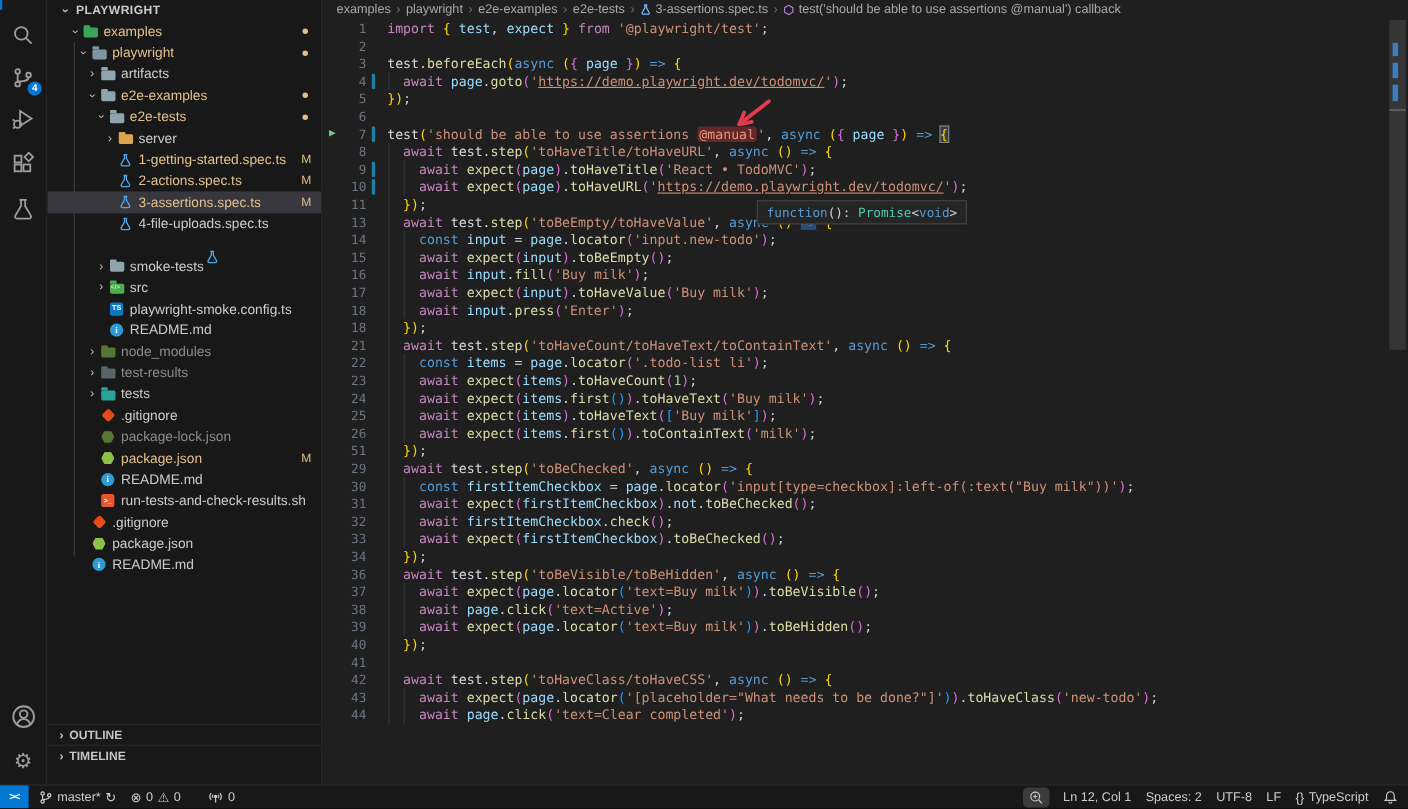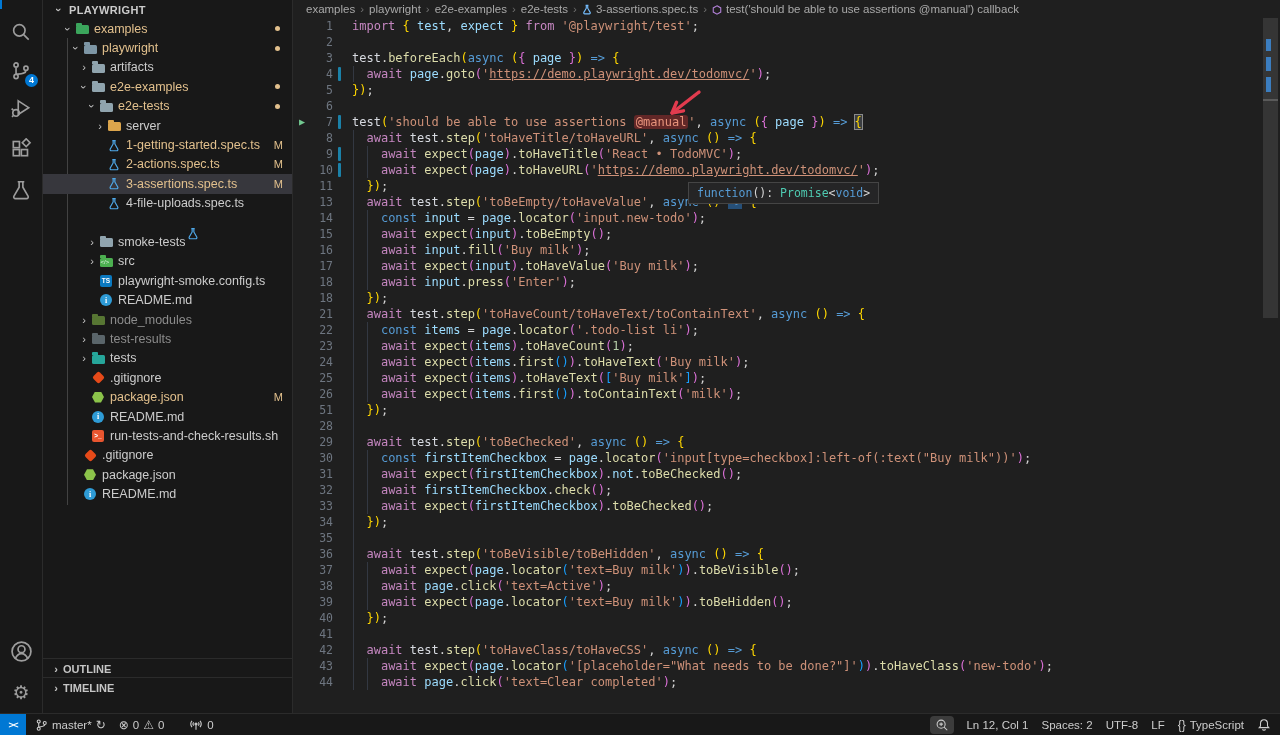--- a/index.html
+++ b/index.html
@@ -298,20 +298,27 @@
           </span>
           <span class="lbl">tests</span>
         </div>
         <div class="trow" style="padding-left: 34px;">
           <span class="chev none">›</span>
           <span class="ticon">
             <div class="gitic" style="background: rgb(230, 74, 25);"></div>
           </span>
           <span class="lbl">.gitignore</span>
         </div>
+        <div class="trow dim" style="padding-left: 34px;">
+          <span class="chev none">›</span>
+          <span class="ticon">
+            <div class="hex" style="background: rgb(139, 195, 74);"></div>
+          </span>
+          <span class="lbl">package-lock.json</span>
+        </div>
         <div class="trow mod" style="padding-left: 34px;">
           <span class="chev none">›</span>
           <span class="ticon">
             <div class="hex" style="background: rgb(139, 195, 74);"></div>
           </span>
           <span class="lbl">package.json</span>
           <span class="badge-m">M</span>
         </div>
         <div class="trow" style="padding-left: 34px;">
           <span class="chev none">›</span>
@@ -396,28 +403,26 @@
         <div class="code-line"><span class="guide" style="left: 59.5px;"></span><span class="guide" style="left: 74px;"></span><span class="ln">17</span><span class="tk-p">    </span><span class="tk-k">await </span><span class="tk-f">expect</span><span class="tk-B">(</span><span class="tk-v">input</span><span class="tk-B">)</span><span class="tk-p">.</span><span class="tk-f">toHaveValue</span><span class="tk-B">(</span><span class="tk-s">'Buy milk'</span><span class="tk-B">)</span><span class="tk-p">;</span></div>
         <div class="code-line"><span class="guide" style="left: 59.5px;"></span><span class="guide" style="left: 74px;"></span><span class="ln">18</span><span class="tk-p">    </span><span class="tk-k">await </span><span class="tk-v">input</span><span class="tk-p">.</span><span class="tk-f">press</span><span class="tk-B">(</span><span class="tk-s">'Enter'</span><span class="tk-B">)</span><span class="tk-p">;</span></div>
         <div class="code-line"><span class="guide" style="left: 59.5px;"></span><span class="ln">18</span><span class="tk-p">  </span><span class="tk-A">}</span><span class="tk-A">)</span><span class="tk-p">;</span></div>
         <div class="code-line"><span class="guide" style="left: 59.5px;"></span><span class="ln">21</span><span class="tk-p">  </span><span class="tk-k">await </span><span class="tk-w">test</span><span class="tk-p">.</span><span class="tk-f">step</span><span class="tk-A">(</span><span class="tk-s">'toHaveCount/toHaveText/toContainText'</span><span class="tk-p">, </span><span class="tk-d">async </span><span class="tk-A">()</span><span class="tk-p"> </span><span class="tk-d">=&gt;</span><span class="tk-p"> </span><span class="tk-A">{</span></div>
         <div class="code-line"><span class="guide" style="left: 59.5px;"></span><span class="guide" style="left: 74px;"></span><span class="ln">22</span><span class="tk-p">    </span><span class="tk-d">const </span><span class="tk-v">items</span><span class="tk-p"> = </span><span class="tk-v">page</span><span class="tk-p">.</span><span class="tk-f">locator</span><span class="tk-B">(</span><span class="tk-s">'.todo-list li'</span><span class="tk-B">)</span><span class="tk-p">;</span></div>
         <div class="code-line"><span class="guide" style="left: 59.5px;"></span><span class="guide" style="left: 74px;"></span><span class="ln">23</span><span class="tk-p">    </span><span class="tk-k">await </span><span class="tk-f">expect</span><span class="tk-B">(</span><span class="tk-v">items</span><span class="tk-B">)</span><span class="tk-p">.</span><span class="tk-f">toHaveCount</span><span class="tk-B">(</span><span class="tk-n">1</span><span class="tk-B">)</span><span class="tk-p">;</span></div>
         <div class="code-line"><span class="guide" style="left: 59.5px;"></span><span class="guide" style="left: 74px;"></span><span class="ln">24</span><span class="tk-p">    </span><span class="tk-k">await </span><span class="tk-f">expect</span><span class="tk-B">(</span><span class="tk-v">items</span><span class="tk-p">.</span><span class="tk-f">first</span><span class="tk-C">()</span><span class="tk-B">)</span><span class="tk-p">.</span><span class="tk-f">toHaveText</span><span class="tk-B">(</span><span class="tk-s">'Buy milk'</span><span class="tk-B">)</span><span class="tk-p">;</span></div>
         <div class="code-line"><span class="guide" style="left: 59.5px;"></span><span class="guide" style="left: 74px;"></span><span class="ln">25</span><span class="tk-p">    </span><span class="tk-k">await </span><span class="tk-f">expect</span><span class="tk-B">(</span><span class="tk-v">items</span><span class="tk-B">)</span><span class="tk-p">.</span><span class="tk-f">toHaveText</span><span class="tk-B">(</span><span class="tk-C">[</span><span class="tk-s">'Buy milk'</span><span class="tk-C">]</span><span class="tk-B">)</span><span class="tk-p">;</span></div>
         <div class="code-line"><span class="guide" style="left: 59.5px;"></span><span class="guide" style="left: 74px;"></span><span class="ln">26</span><span class="tk-p">    </span><span class="tk-k">await </span><span class="tk-f">expect</span><span class="tk-B">(</span><span class="tk-v">items</span><span class="tk-p">.</span><span class="tk-f">first</span><span class="tk-C">()</span><span class="tk-B">)</span><span class="tk-p">.</span><span class="tk-f">toContainText</span><span class="tk-B">(</span><span class="tk-s">'milk'</span><span class="tk-B">)</span><span class="tk-p">;</span></div>
         <div class="code-line"><span class="guide" style="left: 59.5px;"></span><span class="ln">51</span><span class="tk-p">  </span><span class="tk-A">}</span><span class="tk-A">)</span><span class="tk-p">;</span></div>
-        <div class="code-line"><span class="guide" style="left: 59.5px;"></span><span class="ln">28</span></div>
         <div class="code-line"><span class="guide" style="left: 59.5px;"></span><span class="ln">29</span><span class="tk-p">  </span><span class="tk-k">await </span><span class="tk-w">test</span><span class="tk-p">.</span><span class="tk-f">step</span><span class="tk-A">(</span><span class="tk-s">'toBeChecked'</span><span class="tk-p">, </span><span class="tk-d">async </span><span class="tk-A">()</span><span class="tk-p"> </span><span class="tk-d">=&gt;</span><span class="tk-p"> </span><span class="tk-A">{</span></div>
         <div class="code-line"><span class="guide" style="left: 59.5px;"></span><span class="guide" style="left: 74px;"></span><span class="ln">30</span><span class="tk-p">    </span><span class="tk-d">const </span><span class="tk-v">firstItemCheckbox</span><span class="tk-p"> = </span><span class="tk-v">page</span><span class="tk-p">.</span><span class="tk-f">locator</span><span class="tk-B">(</span><span class="tk-s">'input[type=checkbox]:left-of(:text("Buy milk"))'</span><span class="tk-B">)</span><span class="tk-p">;</span></div>
         <div class="code-line"><span class="guide" style="left: 59.5px;"></span><span class="guide" style="left: 74px;"></span><span class="ln">31</span><span class="tk-p">    </span><span class="tk-k">await </span><span class="tk-f">expect</span><span class="tk-B">(</span><span class="tk-v">firstItemCheckbox</span><span class="tk-B">)</span><span class="tk-p">.</span><span class="tk-v">not</span><span class="tk-p">.</span><span class="tk-f">toBeChecked</span><span class="tk-B">()</span><span class="tk-p">;</span></div>
         <div class="code-line"><span class="guide" style="left: 59.5px;"></span><span class="guide" style="left: 74px;"></span><span class="ln">32</span><span class="tk-p">    </span><span class="tk-k">await </span><span class="tk-v">firstItemCheckbox</span><span class="tk-p">.</span><span class="tk-f">check</span><span class="tk-B">()</span><span class="tk-p">;</span></div>
         <div class="code-line"><span class="guide" style="left: 59.5px;"></span><span class="guide" style="left: 74px;"></span><span class="ln">33</span><span class="tk-p">    </span><span class="tk-k">await </span><span class="tk-f">expect</span><span class="tk-B">(</span><span class="tk-v">firstItemCheckbox</span><span class="tk-B">)</span><span class="tk-p">.</span><span class="tk-f">toBeChecked</span><span class="tk-B">()</span><span class="tk-p">;</span></div>
         <div class="code-line"><span class="guide" style="left: 59.5px;"></span><span class="ln">34</span><span class="tk-p">  </span><span class="tk-A">}</span><span class="tk-A">)</span><span class="tk-p">;</span></div>
-        <div class="code-line"><span class="guide" style="left: 59.5px;"></span><span class="ln">35</span></div>
         <div class="code-line"><span class="guide" style="left: 59.5px;"></span><span class="ln">36</span><span class="tk-p">  </span><span class="tk-k">await </span><span class="tk-w">test</span><span class="tk-p">.</span><span class="tk-f">step</span><span class="tk-A">(</span><span class="tk-s">'toBeVisible/toBeHidden'</span><span class="tk-p">, </span><span class="tk-d">async </span><span class="tk-A">()</span><span class="tk-p"> </span><span class="tk-d">=&gt;</span><span class="tk-p"> </span><span class="tk-A">{</span></div>
         <div class="code-line"><span class="guide" style="left: 59.5px;"></span><span class="guide" style="left: 74px;"></span><span class="ln">37</span><span class="tk-p">    </span><span class="tk-k">await </span><span class="tk-f">expect</span><span class="tk-B">(</span><span class="tk-v">page</span><span class="tk-p">.</span><span class="tk-f">locator</span><span class="tk-C">(</span><span class="tk-s">'text=Buy milk'</span><span class="tk-C">)</span><span class="tk-B">)</span><span class="tk-p">.</span><span class="tk-f">toBeVisible</span><span class="tk-B">()</span><span class="tk-p">;</span></div>
         <div class="code-line"><span class="guide" style="left: 59.5px;"></span><span class="guide" style="left: 74px;"></span><span class="ln">38</span><span class="tk-p">    </span><span class="tk-k">await </span><span class="tk-v">page</span><span class="tk-p">.</span><span class="tk-f">click</span><span class="tk-B">(</span><span class="tk-s">'text=Active'</span><span class="tk-B">)</span><span class="tk-p">;</span></div>
         <div class="code-line"><span class="guide" style="left: 59.5px;"></span><span class="guide" style="left: 74px;"></span><span class="ln">39</span><span class="tk-p">    </span><span class="tk-k">await </span><span class="tk-f">expect</span><span class="tk-B">(</span><span class="tk-v">page</span><span class="tk-p">.</span><span class="tk-f">locator</span><span class="tk-C">(</span><span class="tk-s">'text=Buy milk'</span><span class="tk-C">)</span><span class="tk-B">)</span><span class="tk-p">.</span><span class="tk-f">toBeHidden</span><span class="tk-B">()</span><span class="tk-p">;</span></div>
         <div class="code-line"><span class="guide" style="left: 59.5px;"></span><span class="ln">40</span><span class="tk-p">  </span><span class="tk-A">}</span><span class="tk-A">)</span><span class="tk-p">;</span></div>
         <div class="code-line"><span class="guide" style="left: 59.5px;"></span><span class="ln">41</span></div>
         <div class="code-line"><span class="guide" style="left: 59.5px;"></span><span class="ln">42</span><span class="tk-p">  </span><span class="tk-k">await </span><span class="tk-w">test</span><span class="tk-p">.</span><span class="tk-f">step</span><span class="tk-A">(</span><span class="tk-s">'toHaveClass/toHaveCSS'</span><span class="tk-p">, </span><span class="tk-d">async </span><span class="tk-A">()</span><span class="tk-p"> </span><span class="tk-d">=&gt;</span><span class="tk-p"> </span><span class="tk-A">{</span></div>
         <div class="code-line"><span class="guide" style="left: 59.5px;"></span><span class="guide" style="left: 74px;"></span><span class="ln">43</span><span class="tk-p">    </span><span class="tk-k">await </span><span class="tk-f">expect</span><span class="tk-B">(</span><span class="tk-v">page</span><span class="tk-p">.</span><span class="tk-f">locator</span><span class="tk-C">(</span><span class="tk-s">'[placeholder="What needs to be done?"]'</span><span class="tk-C">)</span><span class="tk-B">)</span><span class="tk-p">.</span><span class="tk-f">toHaveClass</span><span class="tk-B">(</span><span class="tk-s">'new-todo'</span><span class="tk-B">)</span><span class="tk-p">;</span></div>
         <div class="code-line"><span class="guide" style="left: 59.5px;"></span><span class="guide" style="left: 74px;"></span><span class="ln">44</span><span class="tk-p">    </span><span class="tk-k">await </span><span class="tk-v">page</span><span class="tk-p">.</span><span class="tk-f">click</span><span class="tk-B">(</span><span class="tk-s">'text=Clear completed'</span><span class="tk-B">)</span><span class="tk-p">;</span></div>
       </div>

